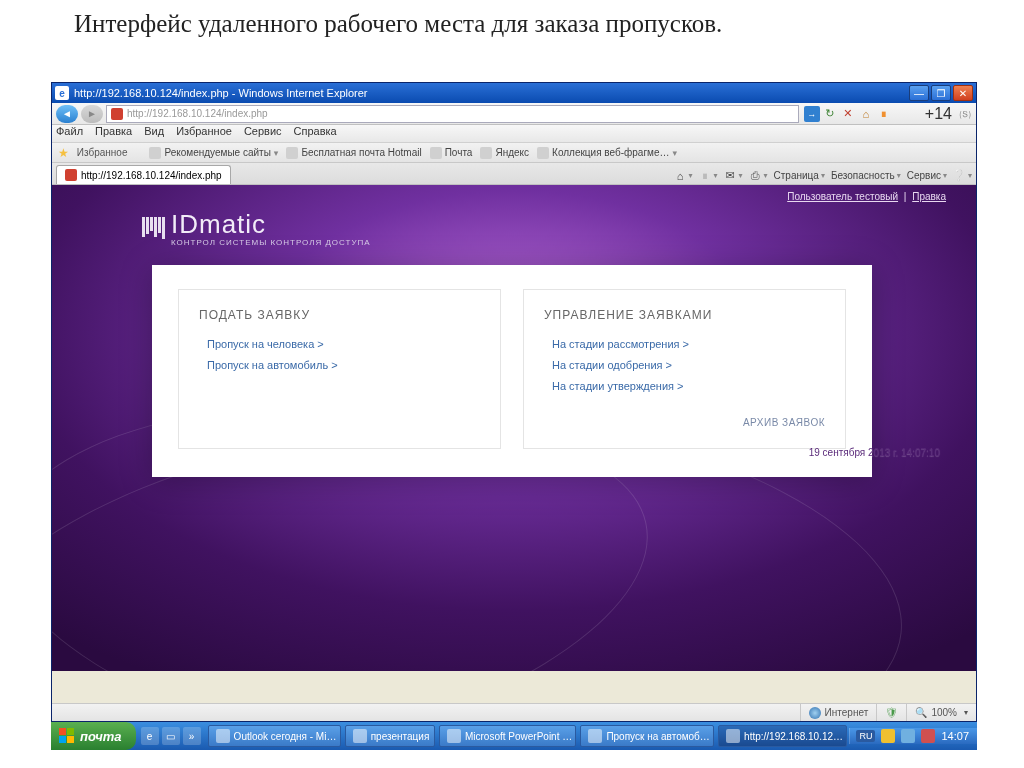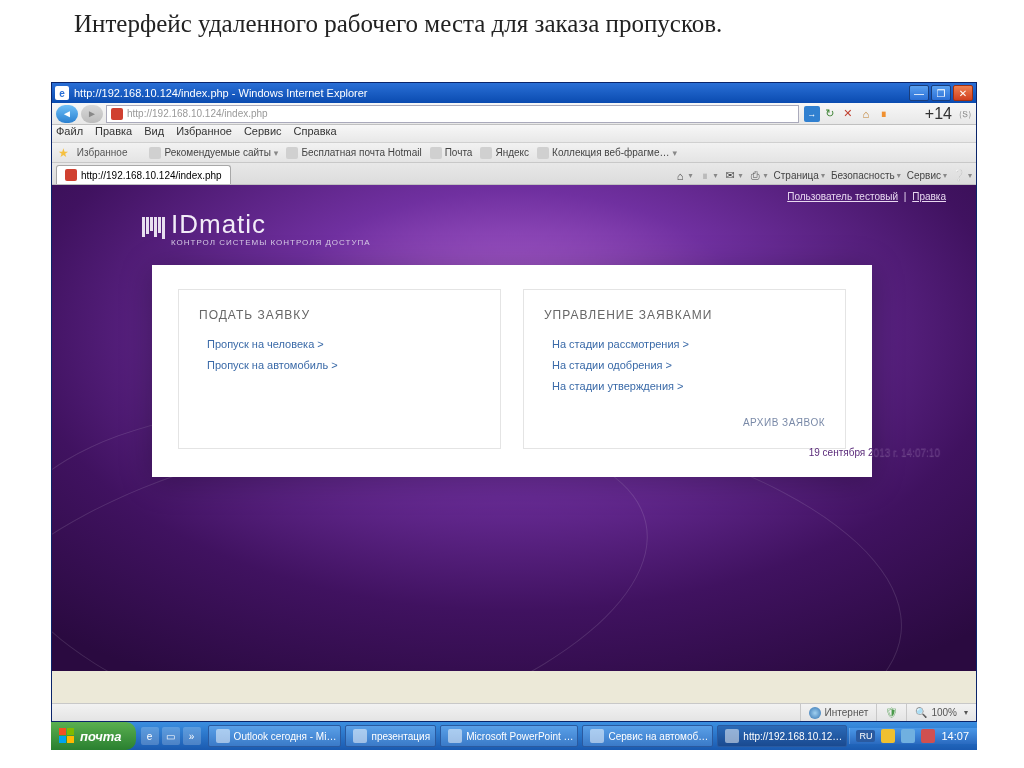--- a/index.html
+++ b/index.html
@@ -293,21 +293,21 @@
   <div class="task-btn">
       <span class="ti"></span>
       <span>презентация</span>
     </div>
   <div class="task-btn">
       <span class="ti"></span>
       <span>Microsoft PowerPoint …</span>
     </div>
   <div class="task-btn">
       <span class="ti"></span>
-      <span>Сервис на автомоб…</span>
+      <span>Пропуск на автомоб…</span>
     </div>
   <div class="task-btn active">
       <span class="ti"></span>
       <span>http://192.168.10.12…</span>
     </div>
   <span class="spacer"></span>
   <div class="tray">
     <span class="lang">RU</span>
     <span class="ti" style="background:#f0c030"></span>
     <span class="ti" style="background:#70b0e0"></span>

